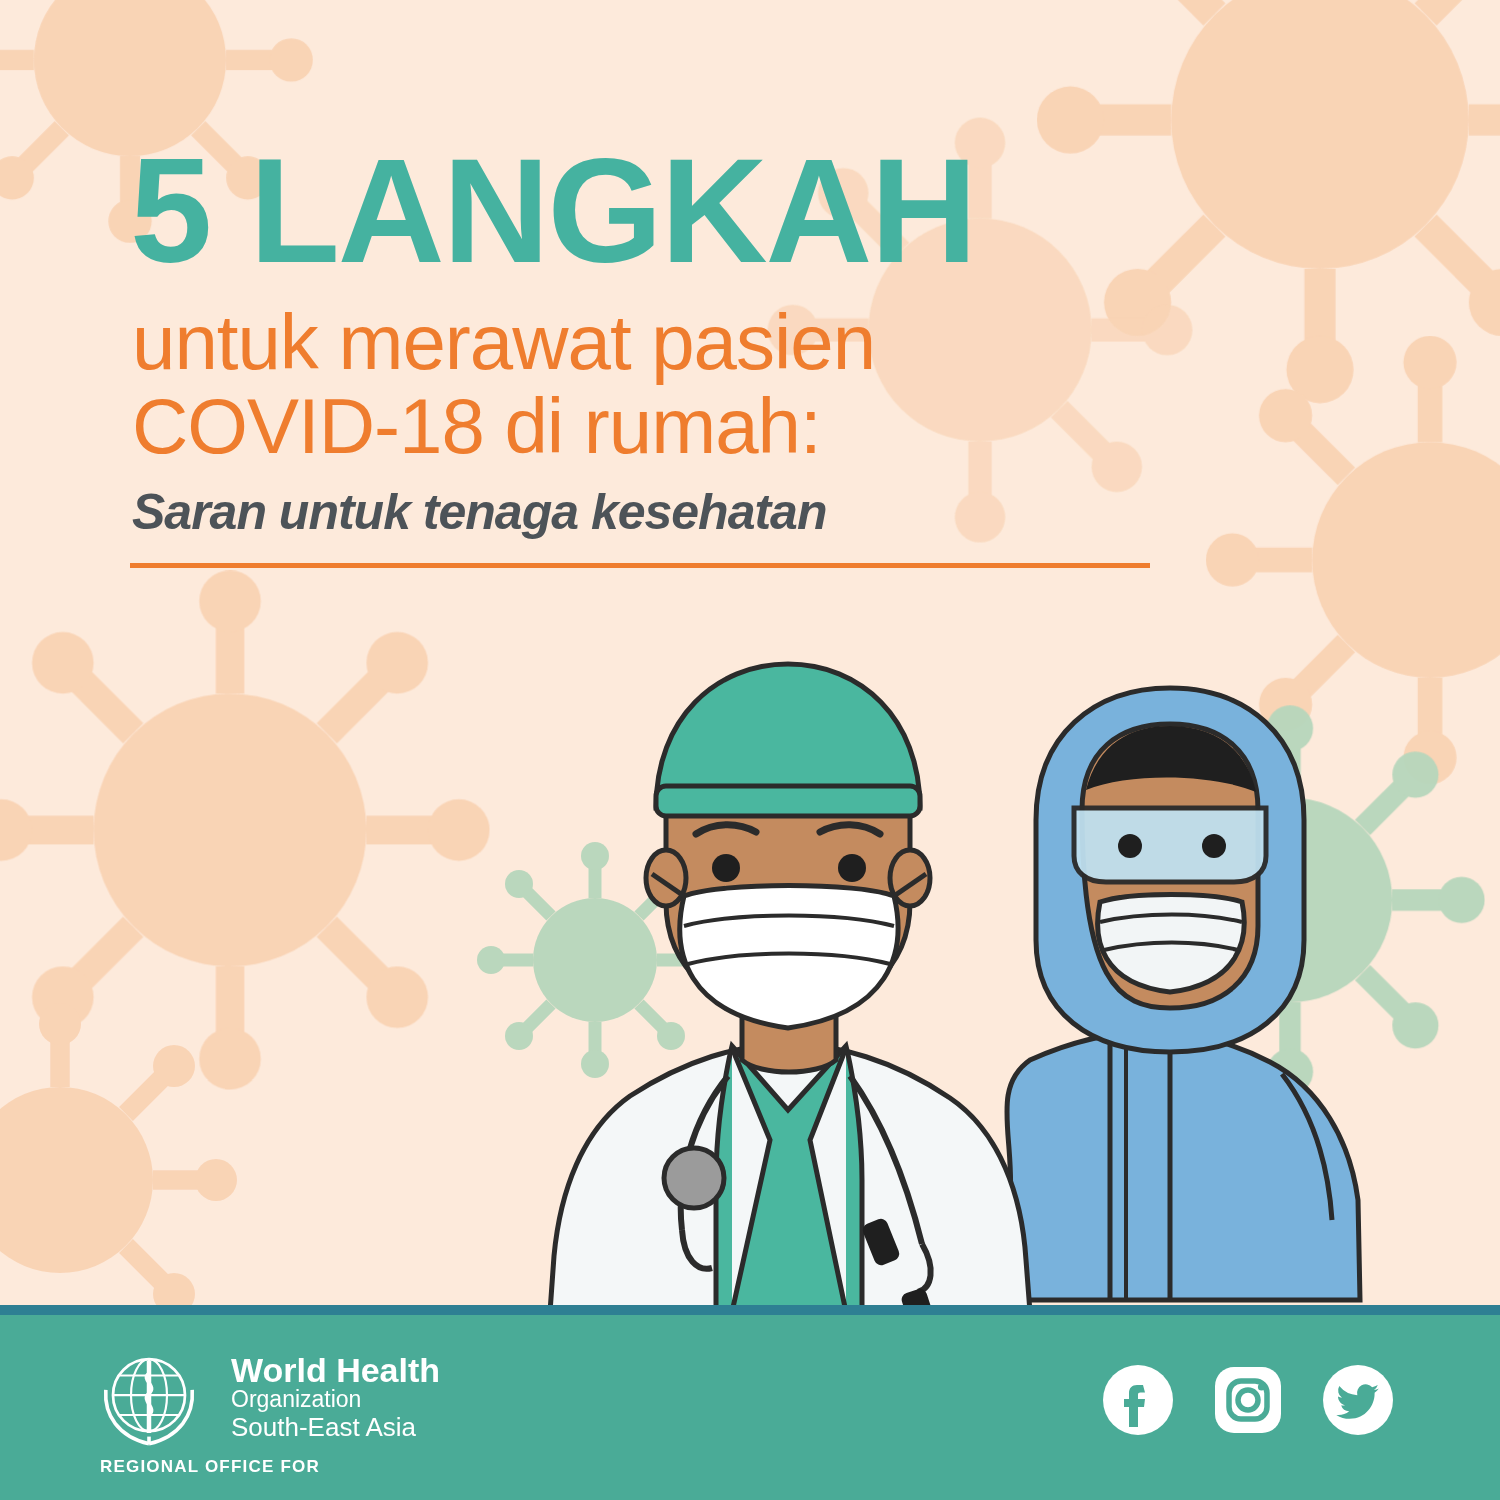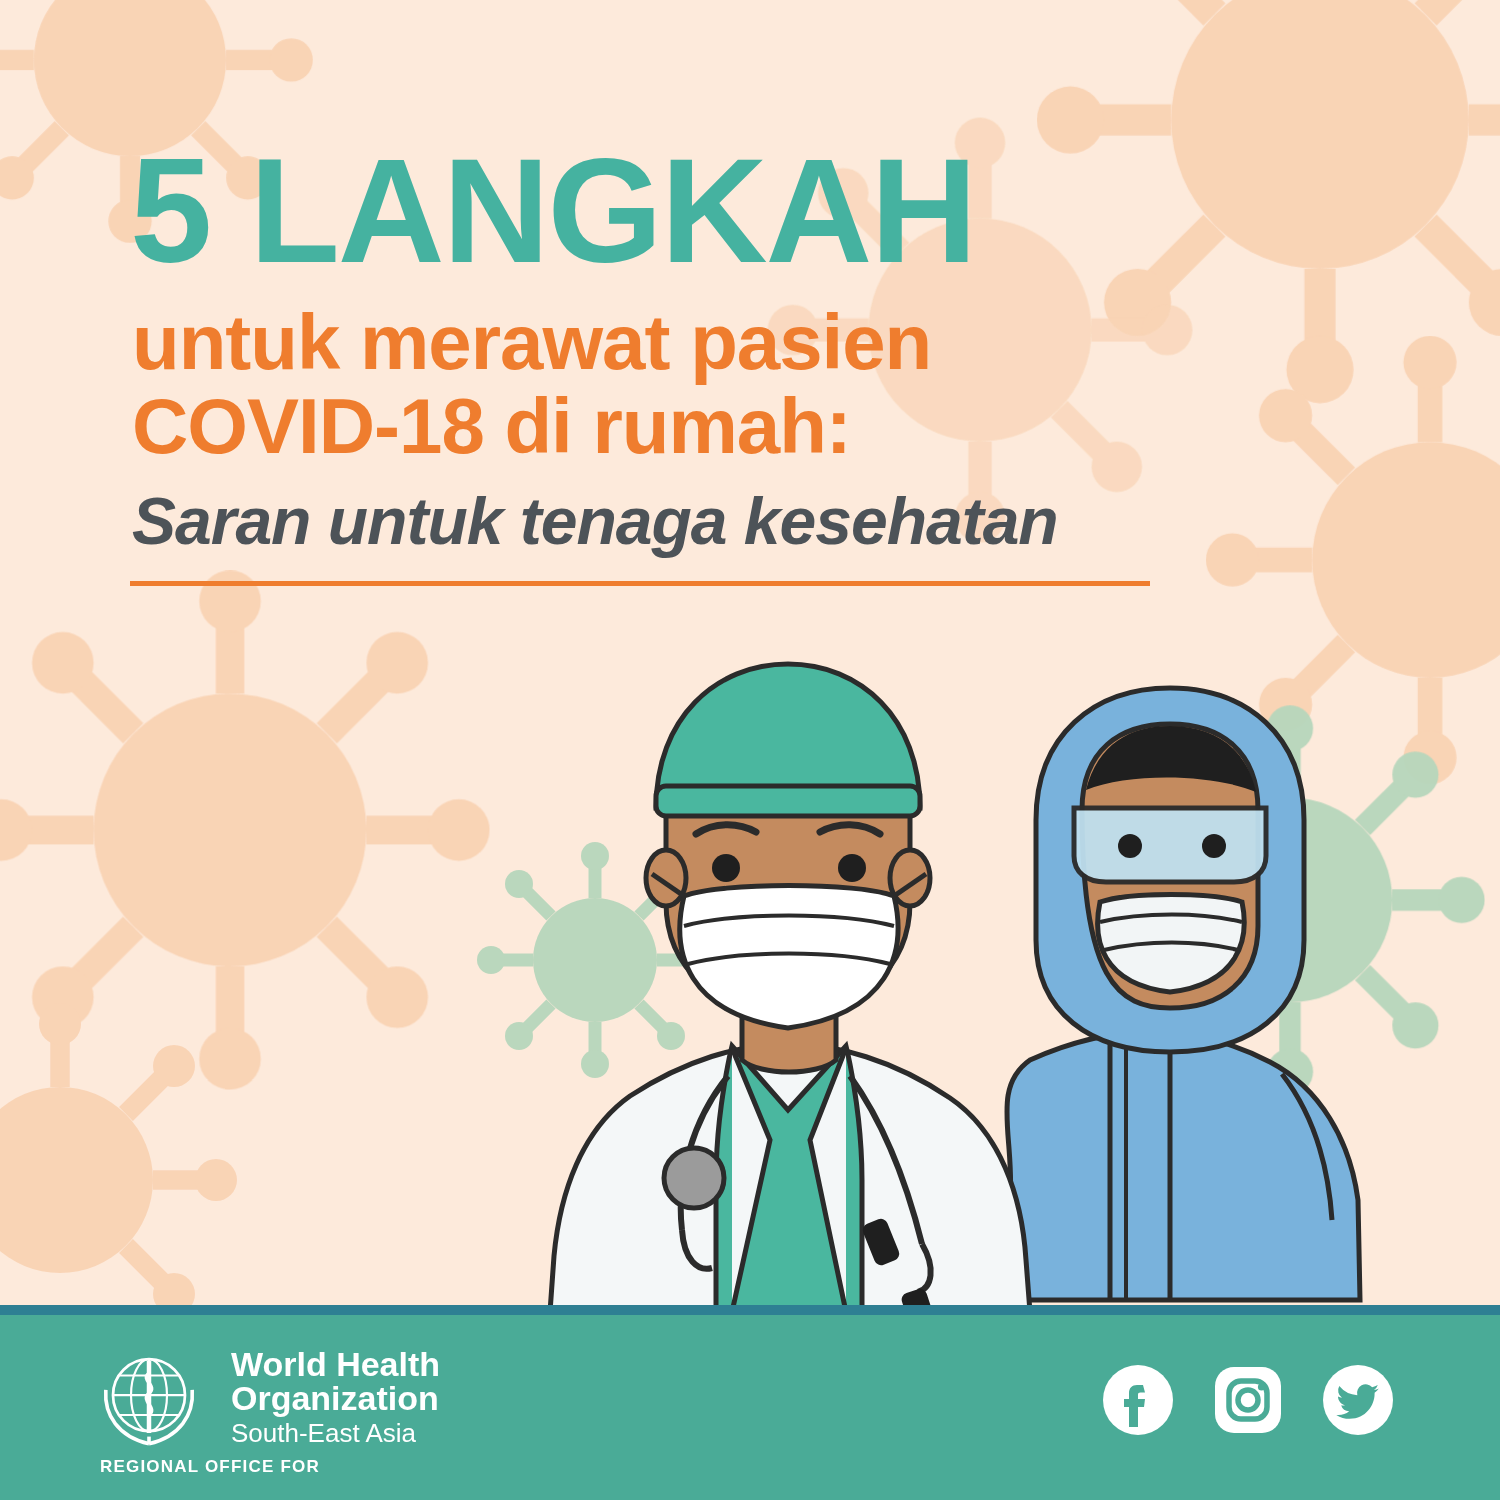--- a/index.html
+++ b/index.html
@@ -29,28 +29,28 @@
     line-height:0.96;
     font-weight:bold;
     color:#45b2a0;
     letter-spacing:-2px;
     margin:0;
     white-space:nowrap;
   }
   .title-sub{
     font-size:78px;
     line-height:1.08;
-    font-weight:bold;
+    font-weight:normal;
     color:#ef7d2e;
     margin:18px 0 0 2px;
     letter-spacing:-1px;
   }
   .title-sub .l2{display:block;}
   .title-italic{
-    font-size:66px;
+    font-size:50px;
     font-style:italic;
     font-weight:bold;
     color:#4d5358;
     margin:14px 0 0 2px;
     letter-spacing:-1px;
   }
   .rule{
     margin-top:22px;
     width:1020px;height:5px;
     background:#ef7d2e;
@@ -69,21 +69,21 @@
     background:#4aab97;
     border-top:10px solid #2e7f93;
   }
   .who-lockup{
     position:absolute;left:95px;top:28px;
     display:flex;align-items:center;
   }
   .who-emblem{width:108px;height:108px;flex:0 0 auto;}
   .who-text{margin-left:28px;color:#ffffff;}
   .who-l1{font-size:34px;font-weight:bold;line-height:1.0;}
-  .who-l2{font-size:34px;font-weight:bold;line-height:1.05;}
+  .who-l2{font-size:23px;font-weight:normal;line-height:1.05;}
   .who-l3{font-size:26px;font-weight:normal;line-height:1.1;margin-top:2px;}
   .who-regional{
     position:absolute;left:100px;top:142px;
     color:#ffffff;font-size:17px;letter-spacing:1.2px;font-weight:bold;
   }
   .socials{
     position:absolute;right:105px;top:48px;
     display:flex;gap:36px;align-items:center;
   }
   .social{width:74px;height:74px;display:block;}

